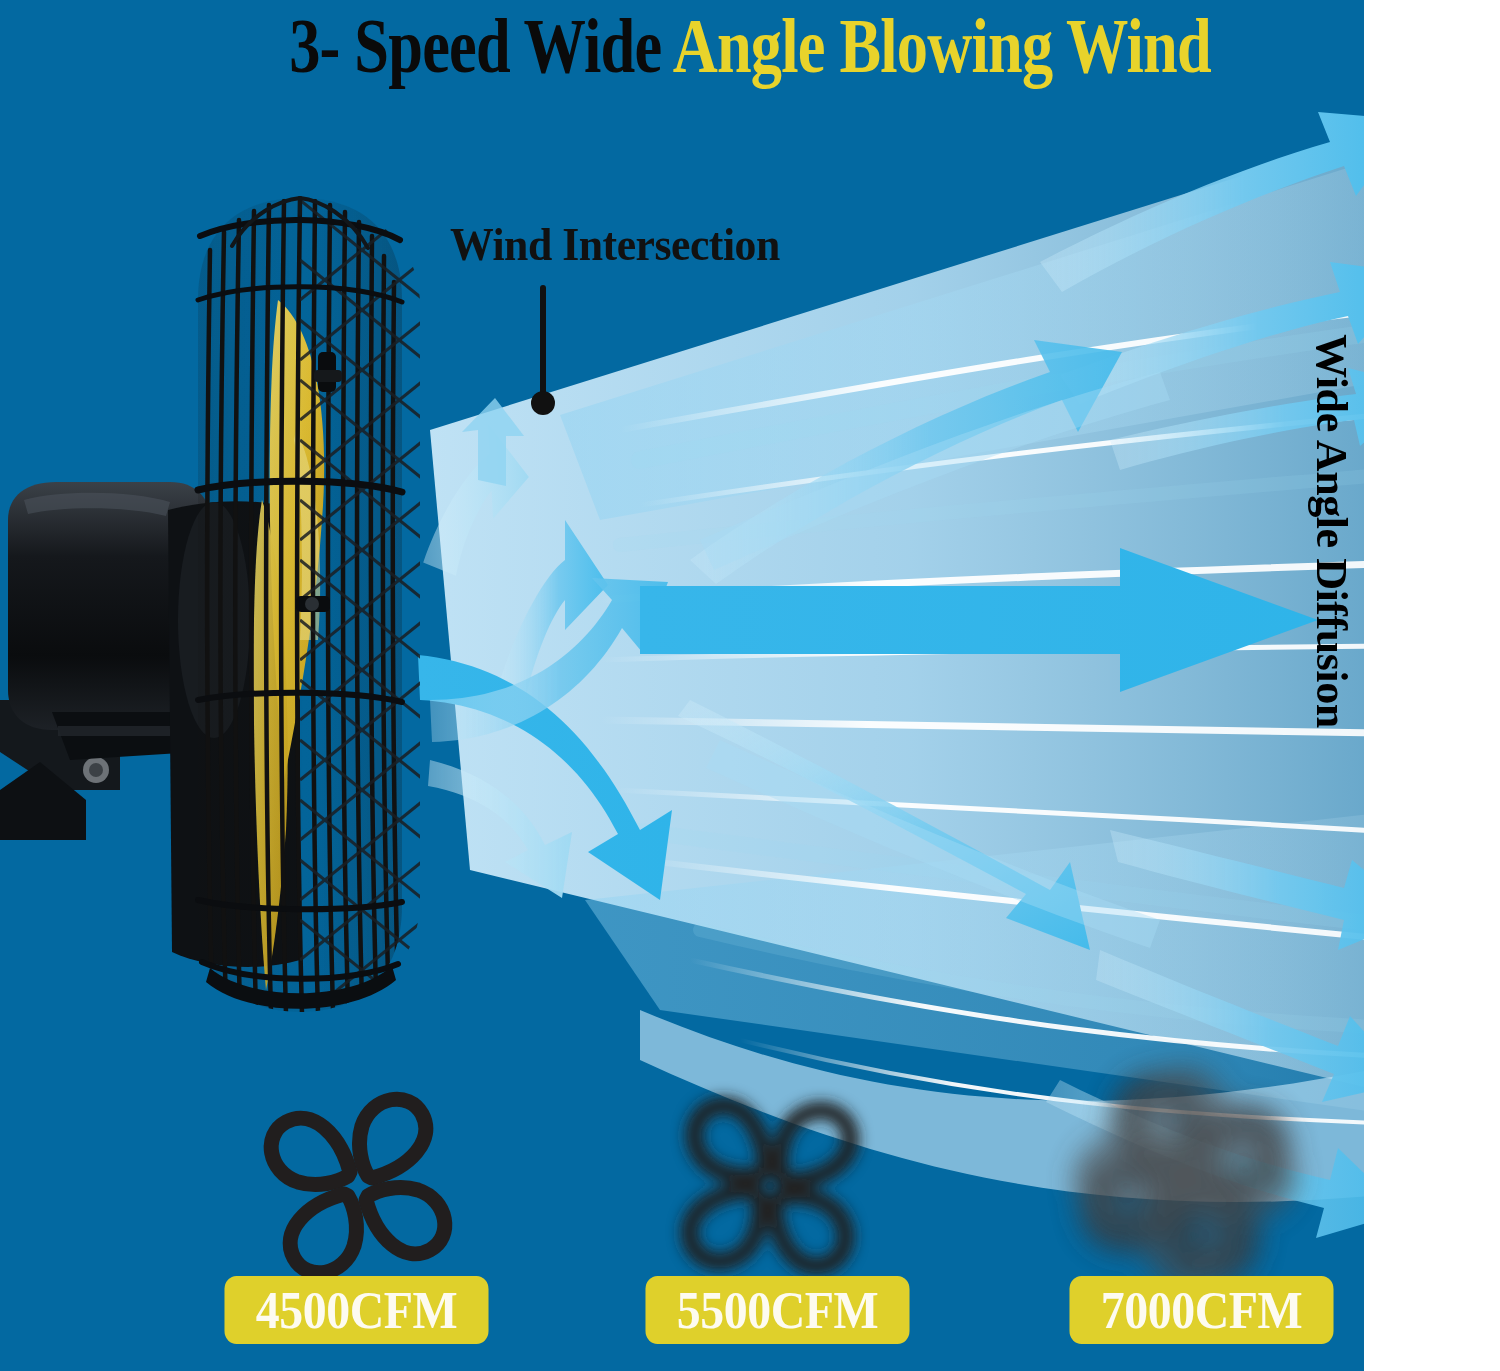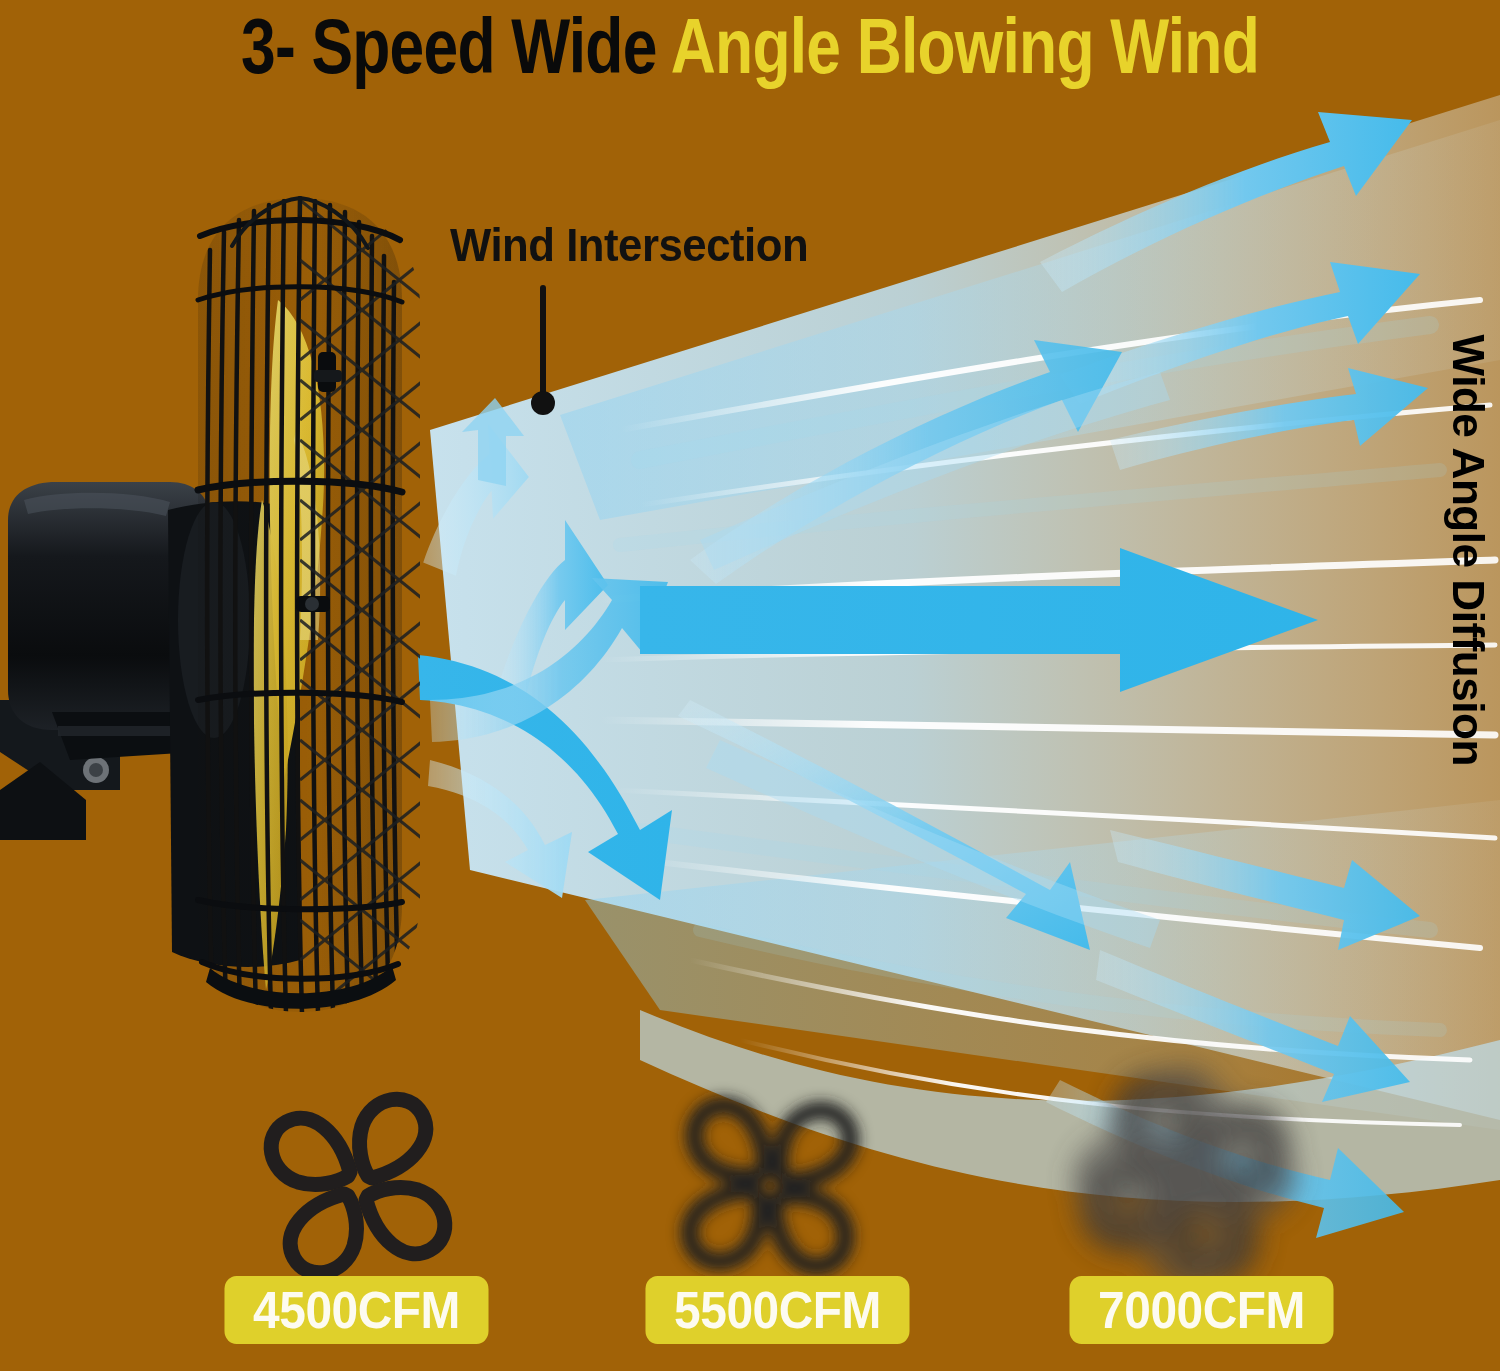--- a/index.html
+++ b/index.html
@@ -1,21 +1,21 @@
 <!DOCTYPE html>
 <html><head>
 <meta charset="utf-8">
 <style>
   html,body{margin:0;padding:0;background:#ffffff;}
   body{
     width:1500px;height:1371px;position:relative;overflow:hidden;
     font-family:"Liberation Sans","DejaVu Sans",sans-serif;
     background:#ffffff;
   }
-  #stage{position:absolute;left:0;top:0;width:1500px;height:1371px;overflow:hidden;background:#a16207;}
+  #stage{position:absolute;left:0;top:0;width:1364px;height:1371px;overflow:hidden;background:#0369a1;font-family:Liberation Serif, serif;}
 
   
   .title-row{
     position:absolute;left:0;top:2px;width:1500px;height:90px;
     text-align:center;white-space:nowrap;
     font-weight:bold;font-size:78px;line-height:88px;
     letter-spacing:-1px;
     transform:scaleX(0.80);transform-origin:50% 50%;
   }
   .title-black{color:#0a0a0a;}

